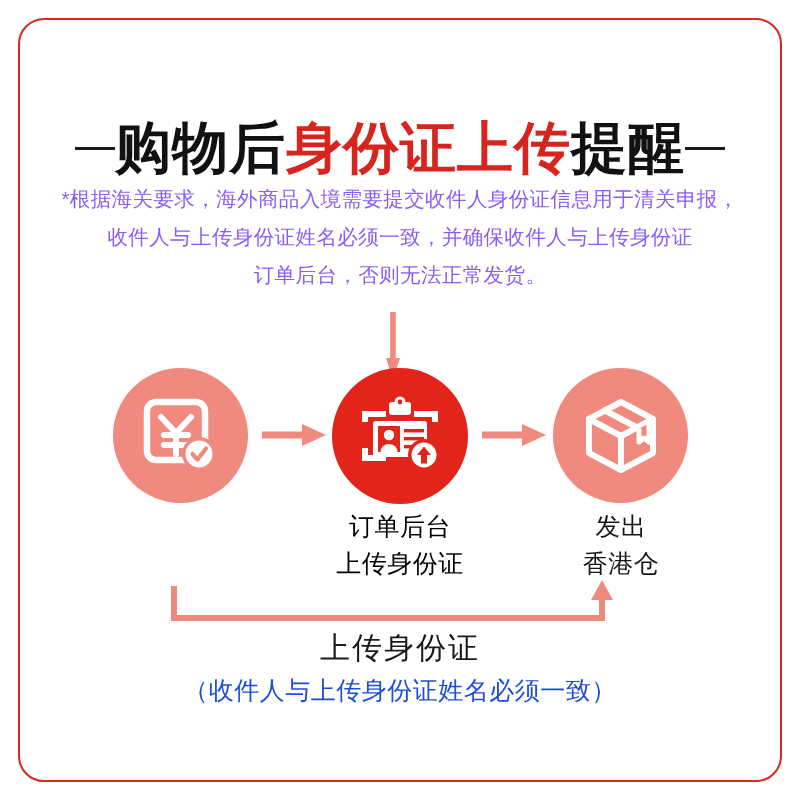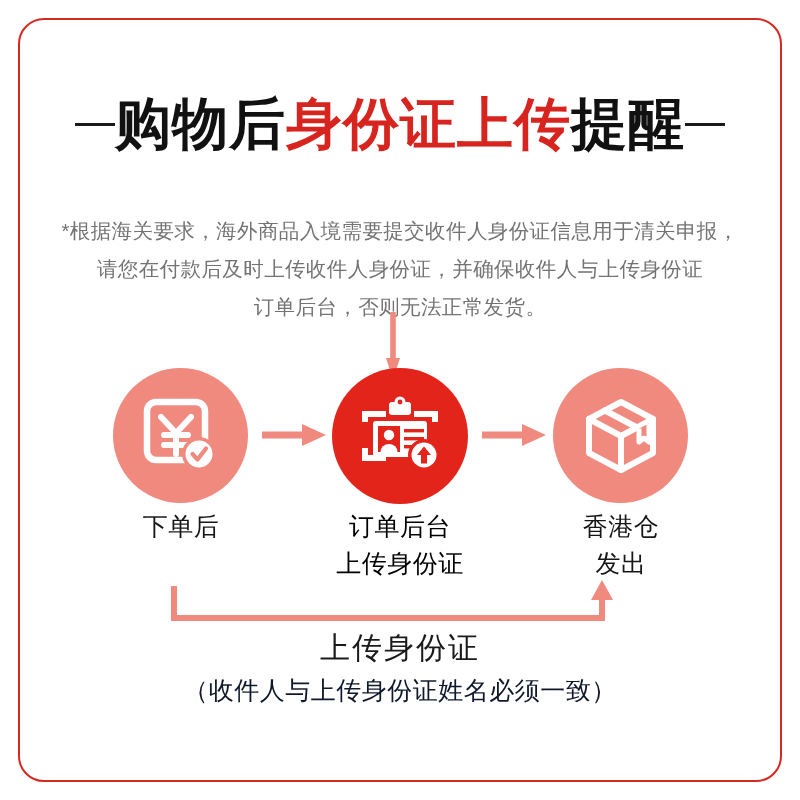--- a/index.html
+++ b/index.html
@@ -26,21 +26,21 @@
     border: 2px solid #D42A22;
     border-radius: 26px;
     box-sizing: border-box;
     pointer-events: none;
   }
 
   
   .title-row {
     position: absolute;
     left: 0;
-    top: 88px;
+    top: 112px;
     width: 800px;
     height: 72px;
     display: flex;
     align-items: center;
     justify-content: center;
   }
   .title-dash {
     width: 40px;
     height: 3px;
     background: #1a1a1a;
@@ -53,26 +53,26 @@
     line-height: 1;
     white-space: nowrap;
     color: #111111;
   }
   .title-text .hl { color: #D8241E; }
 
   
   .intro {
     position: absolute;
     left: 50px;
-    top: 212px;
+    top: 180px;
     width: 700px;
     text-align: center;
     font-size: 20.5px;
     line-height: 38px;
-    color: #737373;
+    color: #8b5cf6;
     letter-spacing: 0.4px;
   }
   .intro p { margin: 0; }
 
   
   .down-arrow {
     position: absolute;
     left: 386px;
     top: 312px;
     width: 14px;
@@ -152,40 +152,40 @@
   }
   .footer-main {
     font-size: 30px;
     line-height: 44px;
     color: #1a1a1a;
     letter-spacing: 2px;
   }
   .footer-sub {
     font-size: 25px;
     line-height: 40px;
-    color: #0f172a;
+    color: #1d4ed8;
     letter-spacing: 0.5px;
   }
 </style>
 </head>
 <body>
 
 <div id="page">
 
   <div class="frame"></div>
 
   <div class="title-row">
     <div class="title-dash"></div>
     <div class="title-text"><span>购物后</span><span class="hl">身份证上传</span><span>提醒</span></div>
     <div class="title-dash"></div>
   </div>
 
   <div class="intro">
     <p>*根据海关要求，海外商品入境需要提交收件人身份证信息用于清关申报，</p>
-    <p>请您在付款后及时上传收件人身份证，并确保收件人与上传身份证</p>
+    <p>收件人与上传身份证姓名必须一致，并确保收件人与上传身份证</p>
     <p>订单后台，否则无法正常发货。</p>
   </div>
 
   <svg class="down-arrow" viewBox="0 0 14 68">
     <rect x="4.2" y="0" width="5.6" height="50" fill="#F08A7E"></rect>
     <polygon points="0,46 14,46 7,68" fill="#F08A7E"></polygon>
   </svg>
 
   <div class="flow">
 
@@ -252,29 +252,28 @@
           <line x1="26" y1="16.5" x2="58" y2="33.5"></line>
         </g>
         <path d="M58,33.5 L58,47 L64,42 L70,47 L70,29" fill="none" stroke="#FFFFFF" stroke-width="5.5" stroke-linejoin="round" stroke-linecap="round" opacity="0"></path>
         <path d="M60,34.5 L60,48 L65,44 L70,48 L70,29.5" fill="#F08A7E" stroke="#FFFFFF" stroke-width="5" stroke-linejoin="round"></path>
       </svg>
     </div>
   </div>
 
   <div class="labels">
     <div class="label l1">
-      <span>下单后</span>
     </div>
     <div class="label l2">
       <span>订单后台</span>
       <span>上传身份证</span>
     </div>
     <div class="label l3">
+      <span>发出</span>
       <span>香港仓</span>
-      <span>发出</span>
     </div>
   </div>
 
   <svg class="bracket" viewBox="0 0 470 48">
     <path d="M14,8 L14,40 L442,40 L442,18" fill="none" stroke="#F08A7E" stroke-width="6"></path>
     <polygon points="431,22 453,22 442,2" fill="#F08A7E"></polygon>
   </svg>
 
   <div class="footer">
     <div class="footer-main">上传身份证</div>

